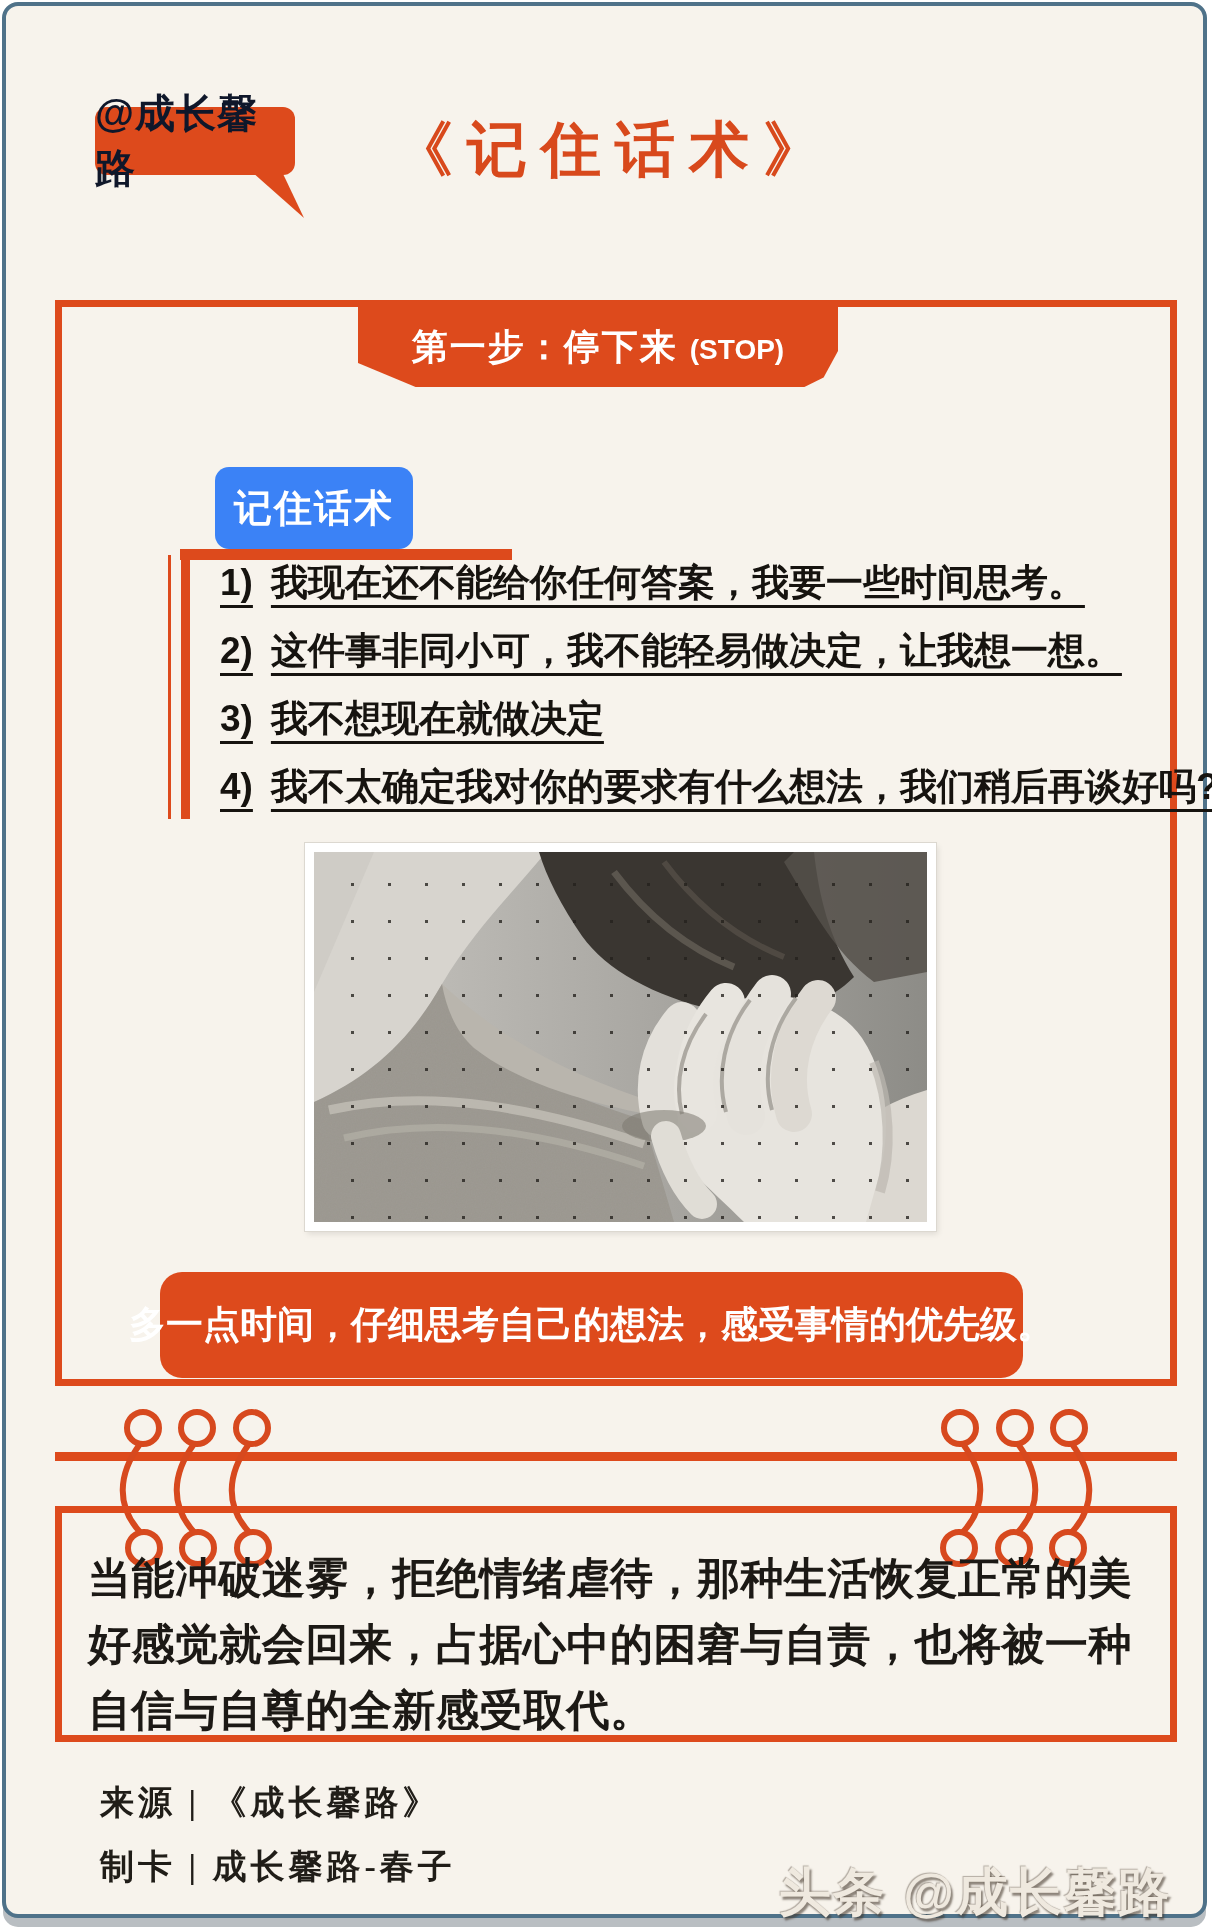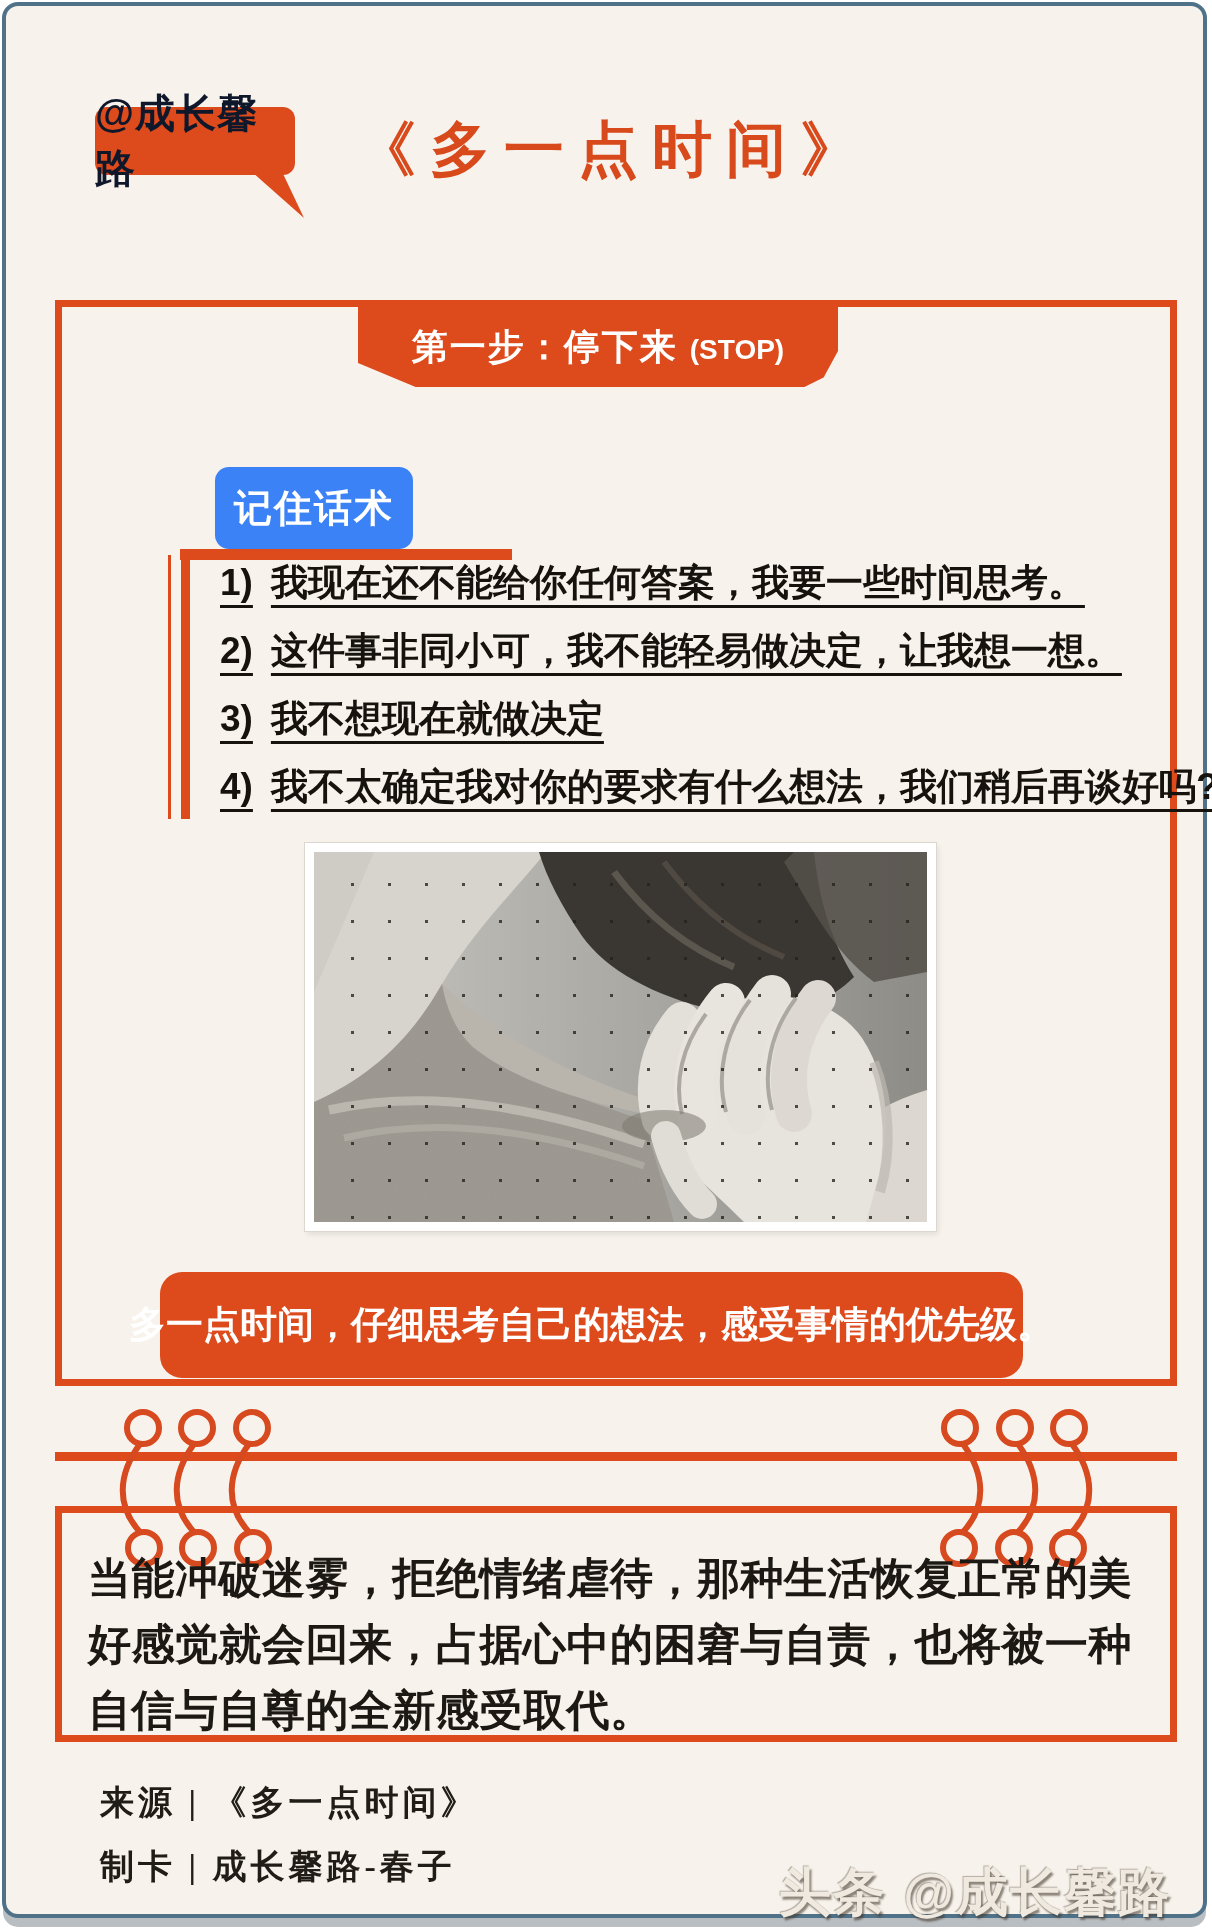--- a/index.html
+++ b/index.html
@@ -103,21 +103,21 @@
 </head>
 <body>
 
 <div class="card">
   <div class="frame"></div>
 
   <div class="badge">
     <span>@成长馨路</span>
   </div>
   <div class="badge-tail"></div>
-  <h1 class="title">《多一点时间》</h1>
+  <h1 class="title">《记住话术》</h1>
 
   <section class="step-box">
     <div class="step-tab">
       <span class="main">第一步：停下来</span>
       <span class="stop">(STOP)</span>
     </div>
 
     <div class="section-label">记住话术</div>
     <div class="hbar"></div>
     <div class="vbar"></div>
@@ -223,17 +223,17 @@
         <path d="M149,42 C127,72 125,104 149,130"></path>
         <circle cx="153" cy="146" r="16"></circle>
     </g>
   </svg>
 
   <section class="quote-box">
     <p>当能冲破迷雾，拒绝情绪虐待，那种生活恢复正常的美好感觉就会回来，占据心中的困窘与自责，也将被一种自信与自尊的全新感受取代。</p>
   </section>
 
   <div class="credits">
-    <p>来源 | 《多一点时间》</p>
+    <p>来源 | 《成长馨路》</p>
     <p>制卡 | 成长馨路-春子</p>
   </div>
   <div class="watermark">头条 @成长馨路</div>
 </div>
 
 </body></html>

